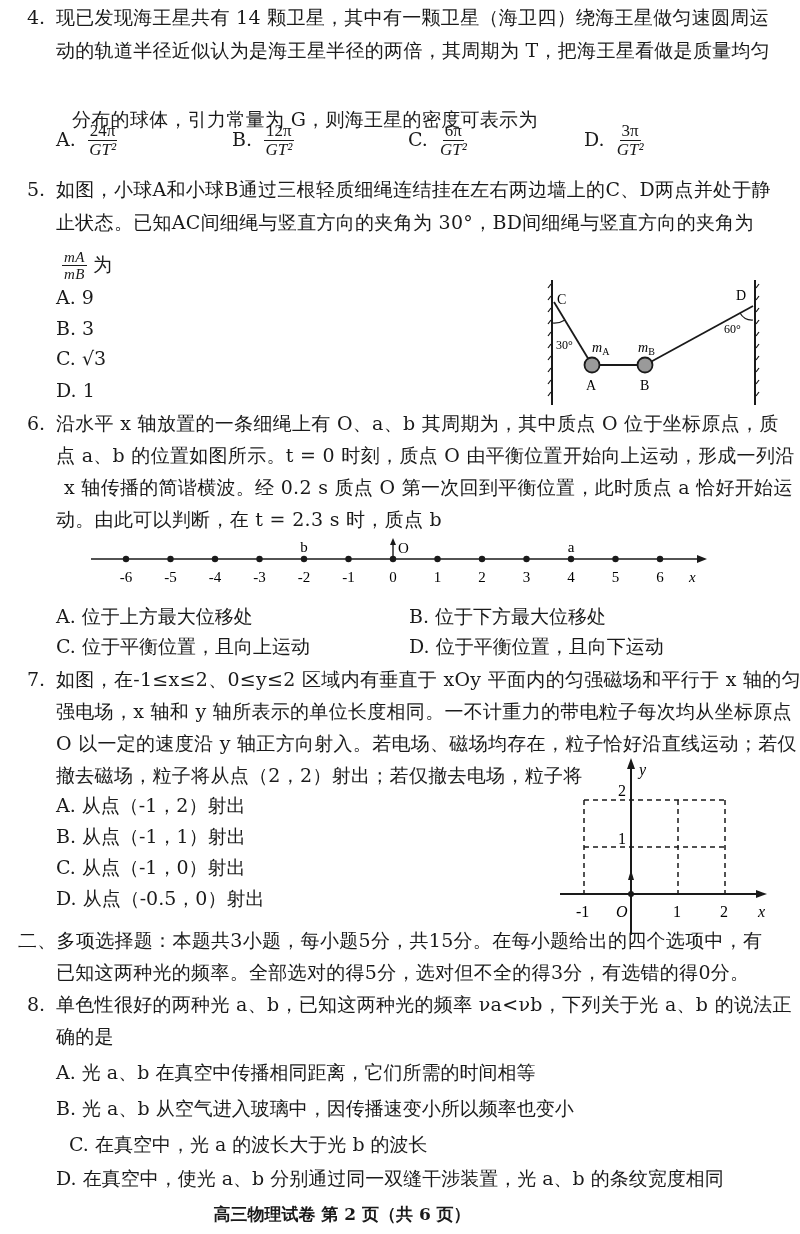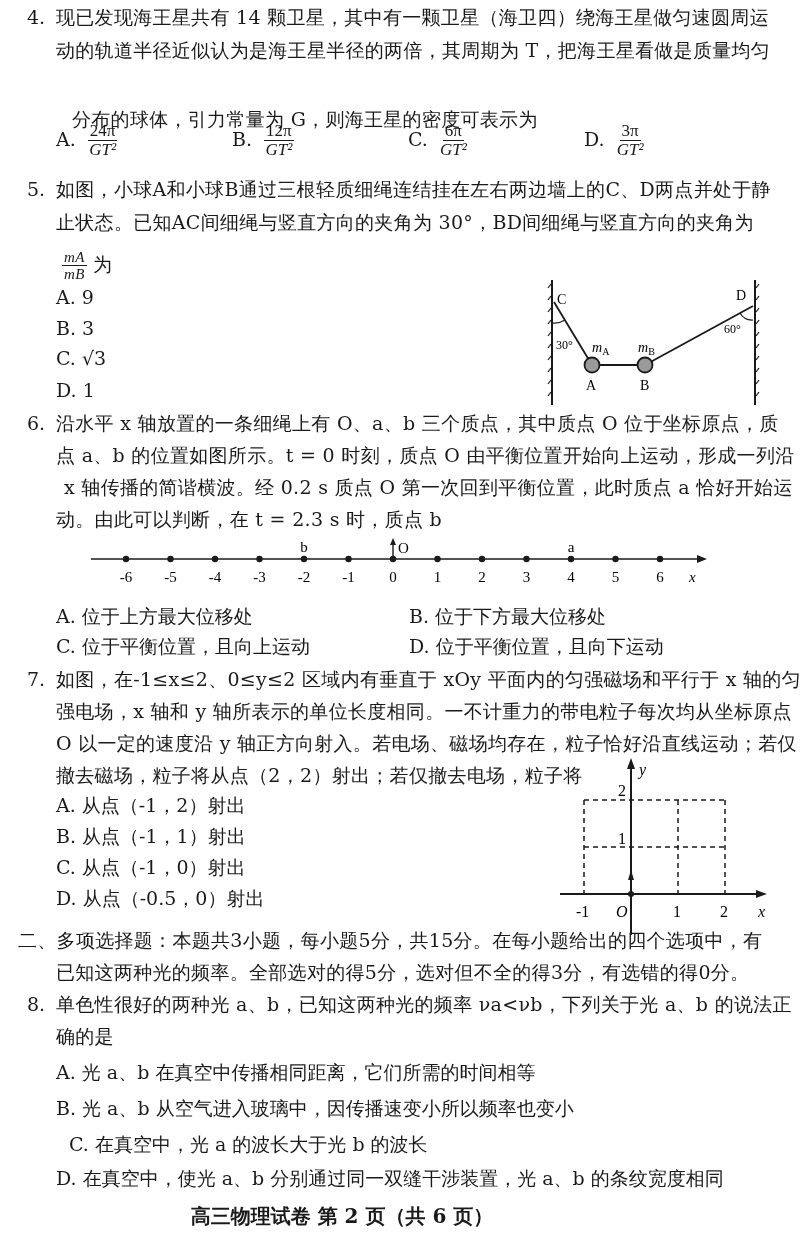--- a/index.html
+++ b/index.html
@@ -8,21 +8,21 @@
     font-family: "DejaVu Serif", "Liberation Serif", serif;
     color: #1a1a1a;
   }
   .line { position: absolute; font-size: 19px; line-height: 24px; white-space: nowrap; letter-spacing: 0.3px; }
   .qnum { position: absolute; font-size: 19px; line-height: 24px; }
   .opt { position: absolute; font-size: 19px; line-height: 24px; white-space: nowrap; }
   .frac { display: inline-flex; flex-direction: column; align-items: center; vertical-align: middle; font-family: "Liberation Serif", serif; font-size: 17px; line-height: 18px; margin-left: 6px; }
   .frac .num { border-bottom: 1.5px solid #1a1a1a; padding: 0 2px; }
   .frac .den { font-style: italic; }
   .it { font-style: italic; font-family: "Liberation Serif", serif; }
-  .footer { position: absolute; left: 0; width: 684px; text-align: center; font-size: 20px; font-weight: bold; top: 1203px; }
+  .footer { position: absolute; left: 0; width: 684px; text-align: center; font-size: 17px; font-weight: bold; top: 1203px; }
   svg text { font-family: "Liberation Serif", serif; }
 </style>
 </head>
 <body>
 
 <div>
   <span class="qnum" style="left:27px;top:5px;">4.</span>
   <div class="line" style="left:56px;top:5px;">现已发现海王星共有 14 颗卫星，其中有一颗卫星（海卫四）绕海王星做匀速圆周运</div>
   <div class="line" style="left:56px;top:38px;">动的轨道半径近似认为是海王星半径的两倍，其周期为 T，把海王星看做是质量均匀</div>
   <div class="line" style="left:72px;top:71px;margin-top:36px;">分布的球体，引力常量为 G，则海王星的密度可表示为</div>
@@ -120,21 +120,21 @@
     <text x="184" y="53" font-size="12">60°</text>
     <text x="52" y="72" font-size="14" font-style="italic"><tspan>m</tspan><tspan font-size="10" font-style="normal" dy="3">A</tspan></text>
     <text x="98" y="72" font-size="14" font-style="italic"><tspan>m</tspan><tspan font-size="10" font-style="normal" dy="3">B</tspan></text>
     <text x="46" y="110" font-size="14">A</text>
     <text x="100" y="110" font-size="14">B</text>
   </svg>
 </div>
 
 <div>
   <span class="qnum" style="left:27px;top:411px;">6.</span>
-  <div class="line" style="left:56px;top:411px;">沿水平 x 轴放置的一条细绳上有 O、a、b 三个质点，其中质点 O 位于坐标原点，质</div>
+  <div class="line" style="left:56px;top:411px;">沿水平 x 轴放置的一条细绳上有 O、a、b 其周期为，其中质点 O 位于坐标原点，质</div>
   <div class="line" style="left:56px;top:443px;">点 a、b 的位置如图所示。t = 0 时刻，质点 O 由平衡位置开始向上运动，形成一列沿</div>
   <div class="line" style="left:64px;top:475px;">x 轴传播的简谐横波。经 0.2 s 质点 O 第一次回到平衡位置，此时质点 a 恰好开始运</div>
   <div class="line" style="left:56px;top:507px;">动。由此可以判断，在 t = 2.3 s 时，质点 b</div>
 
   <svg id="axis6" style="position:absolute;left:85px;top:530px;" width="630" height="60" viewBox="0 0 630 60">
     <line x1="6" y1="29" x2="612" y2="29" stroke="#1a1a1a" stroke-width="1.6"></line>
     <polygon points="612,25 622,29 612,33" fill="#1a1a1a"></polygon>
     <g id="axis6-ticks">
         <circle cx="41" cy="29" r="3.2" fill="#1a1a1a"></circle>
         <text x="41" y="52" font-size="15" text-anchor="middle">-6</text>

